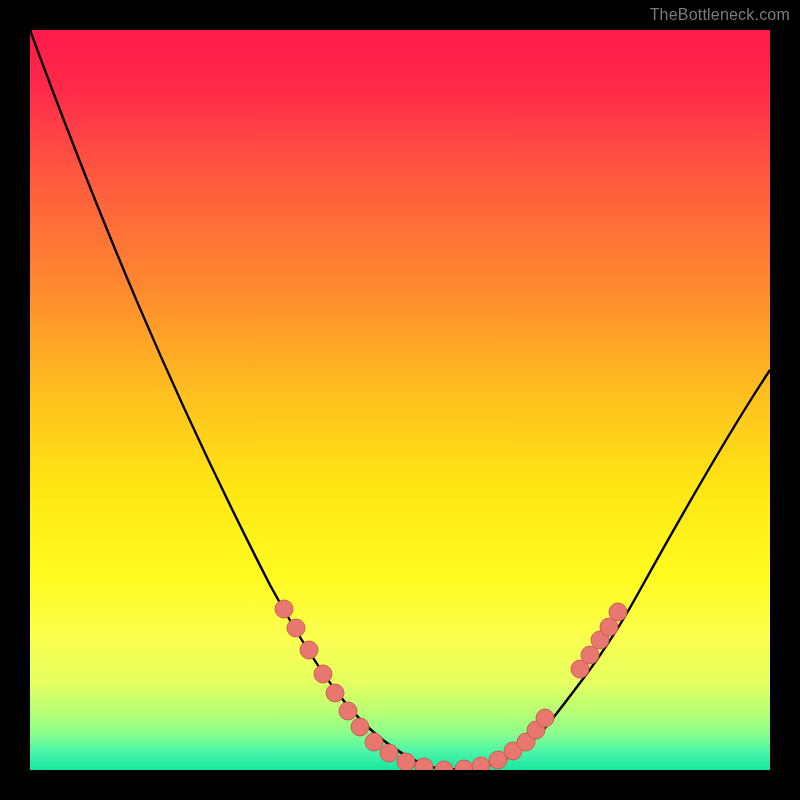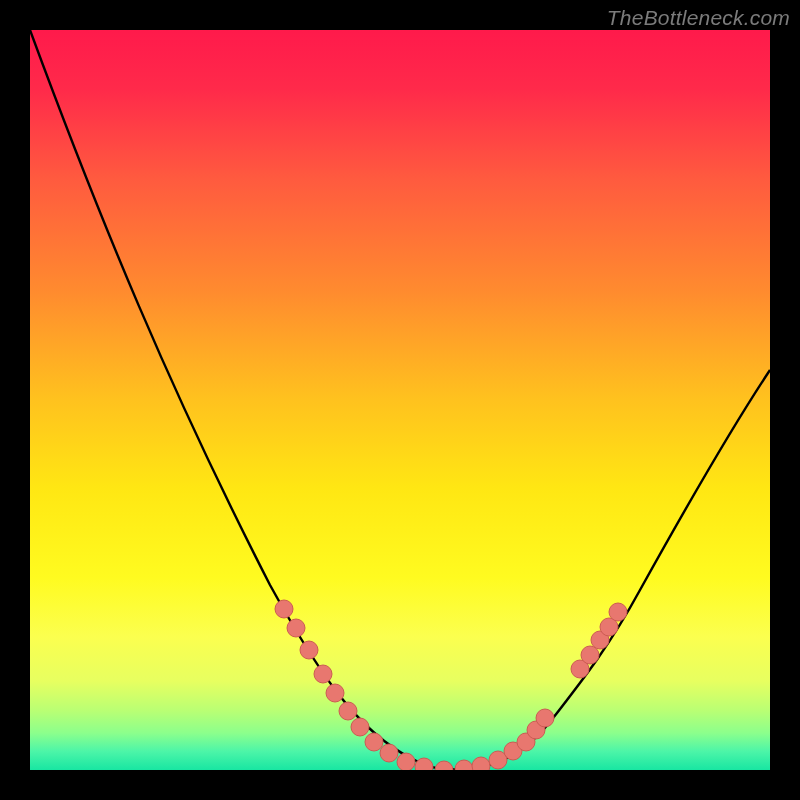--- a/index.html
+++ b/index.html
@@ -24,25 +24,24 @@
     left: 0;
     top: 0;
     width: 100%;
     height: 100%;
   }
   .watermark {
     position: absolute;
     top: 6px;
     right: 10px;
     color: #7b7b7b;
-    font-size: 21px;
+    font-size: 16px;
     font-weight: 500;
     letter-spacing: 0.2px;
     user-select: none;
-    font-style: italic;
   }
   svg.curve {
     position: absolute;
     left: 0;
     top: 0;
     width: 100%;
     height: 100%;
     pointer-events: none;
   }
 </style>

